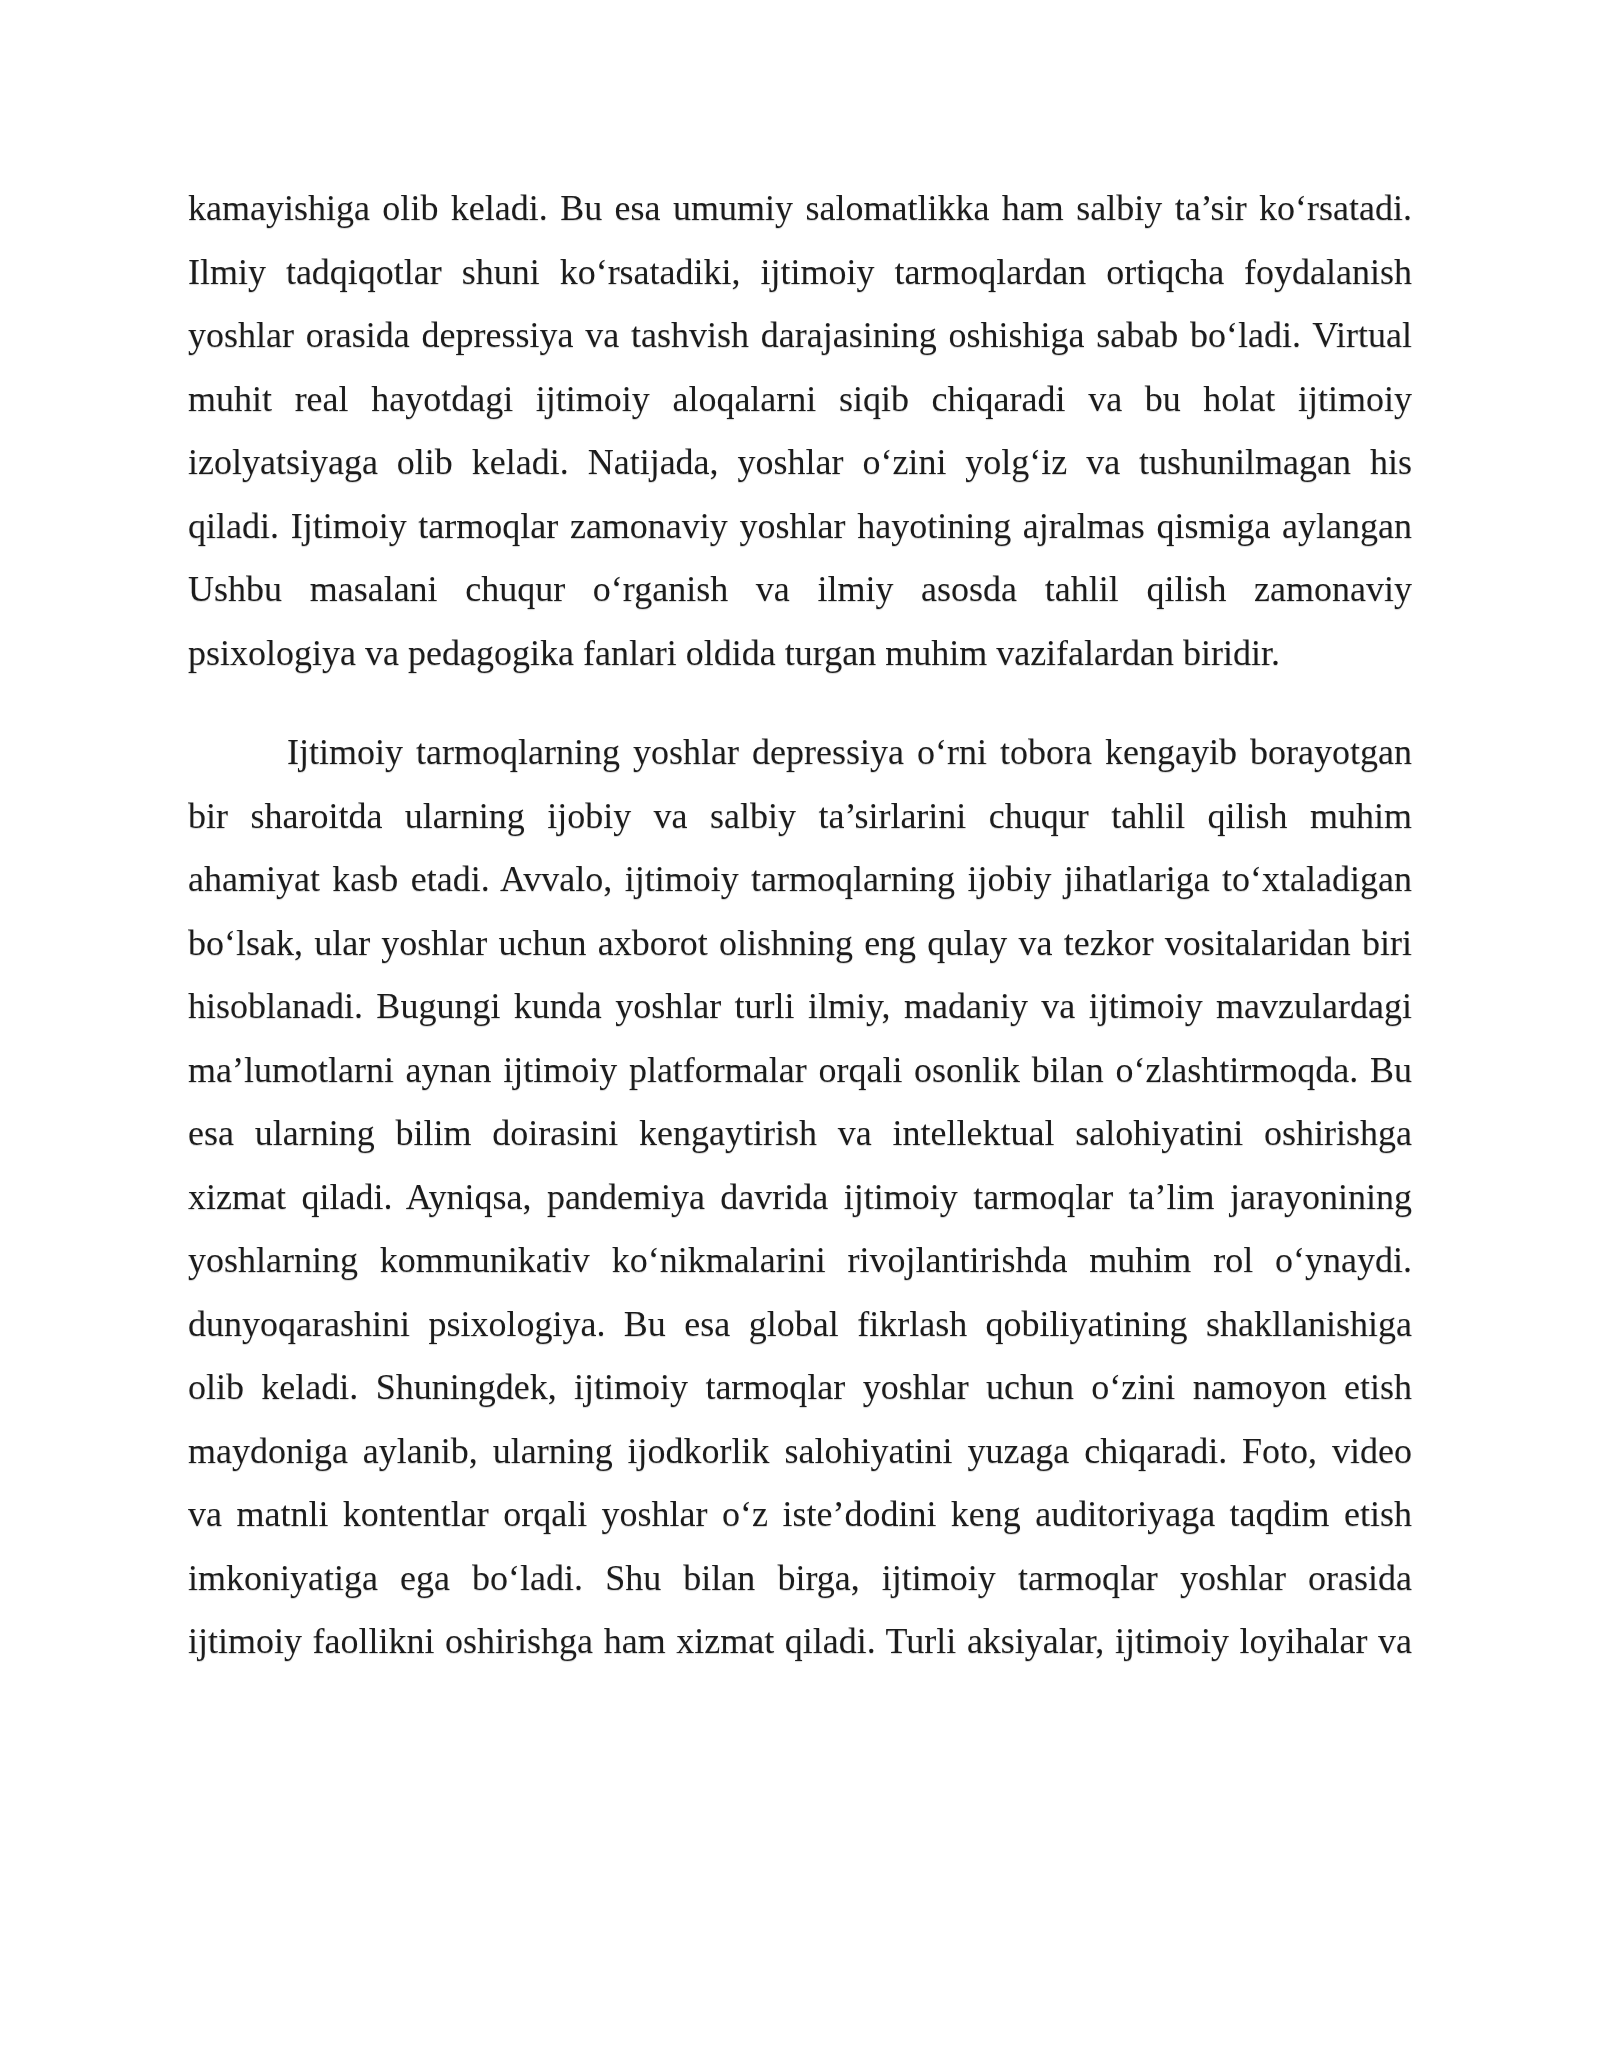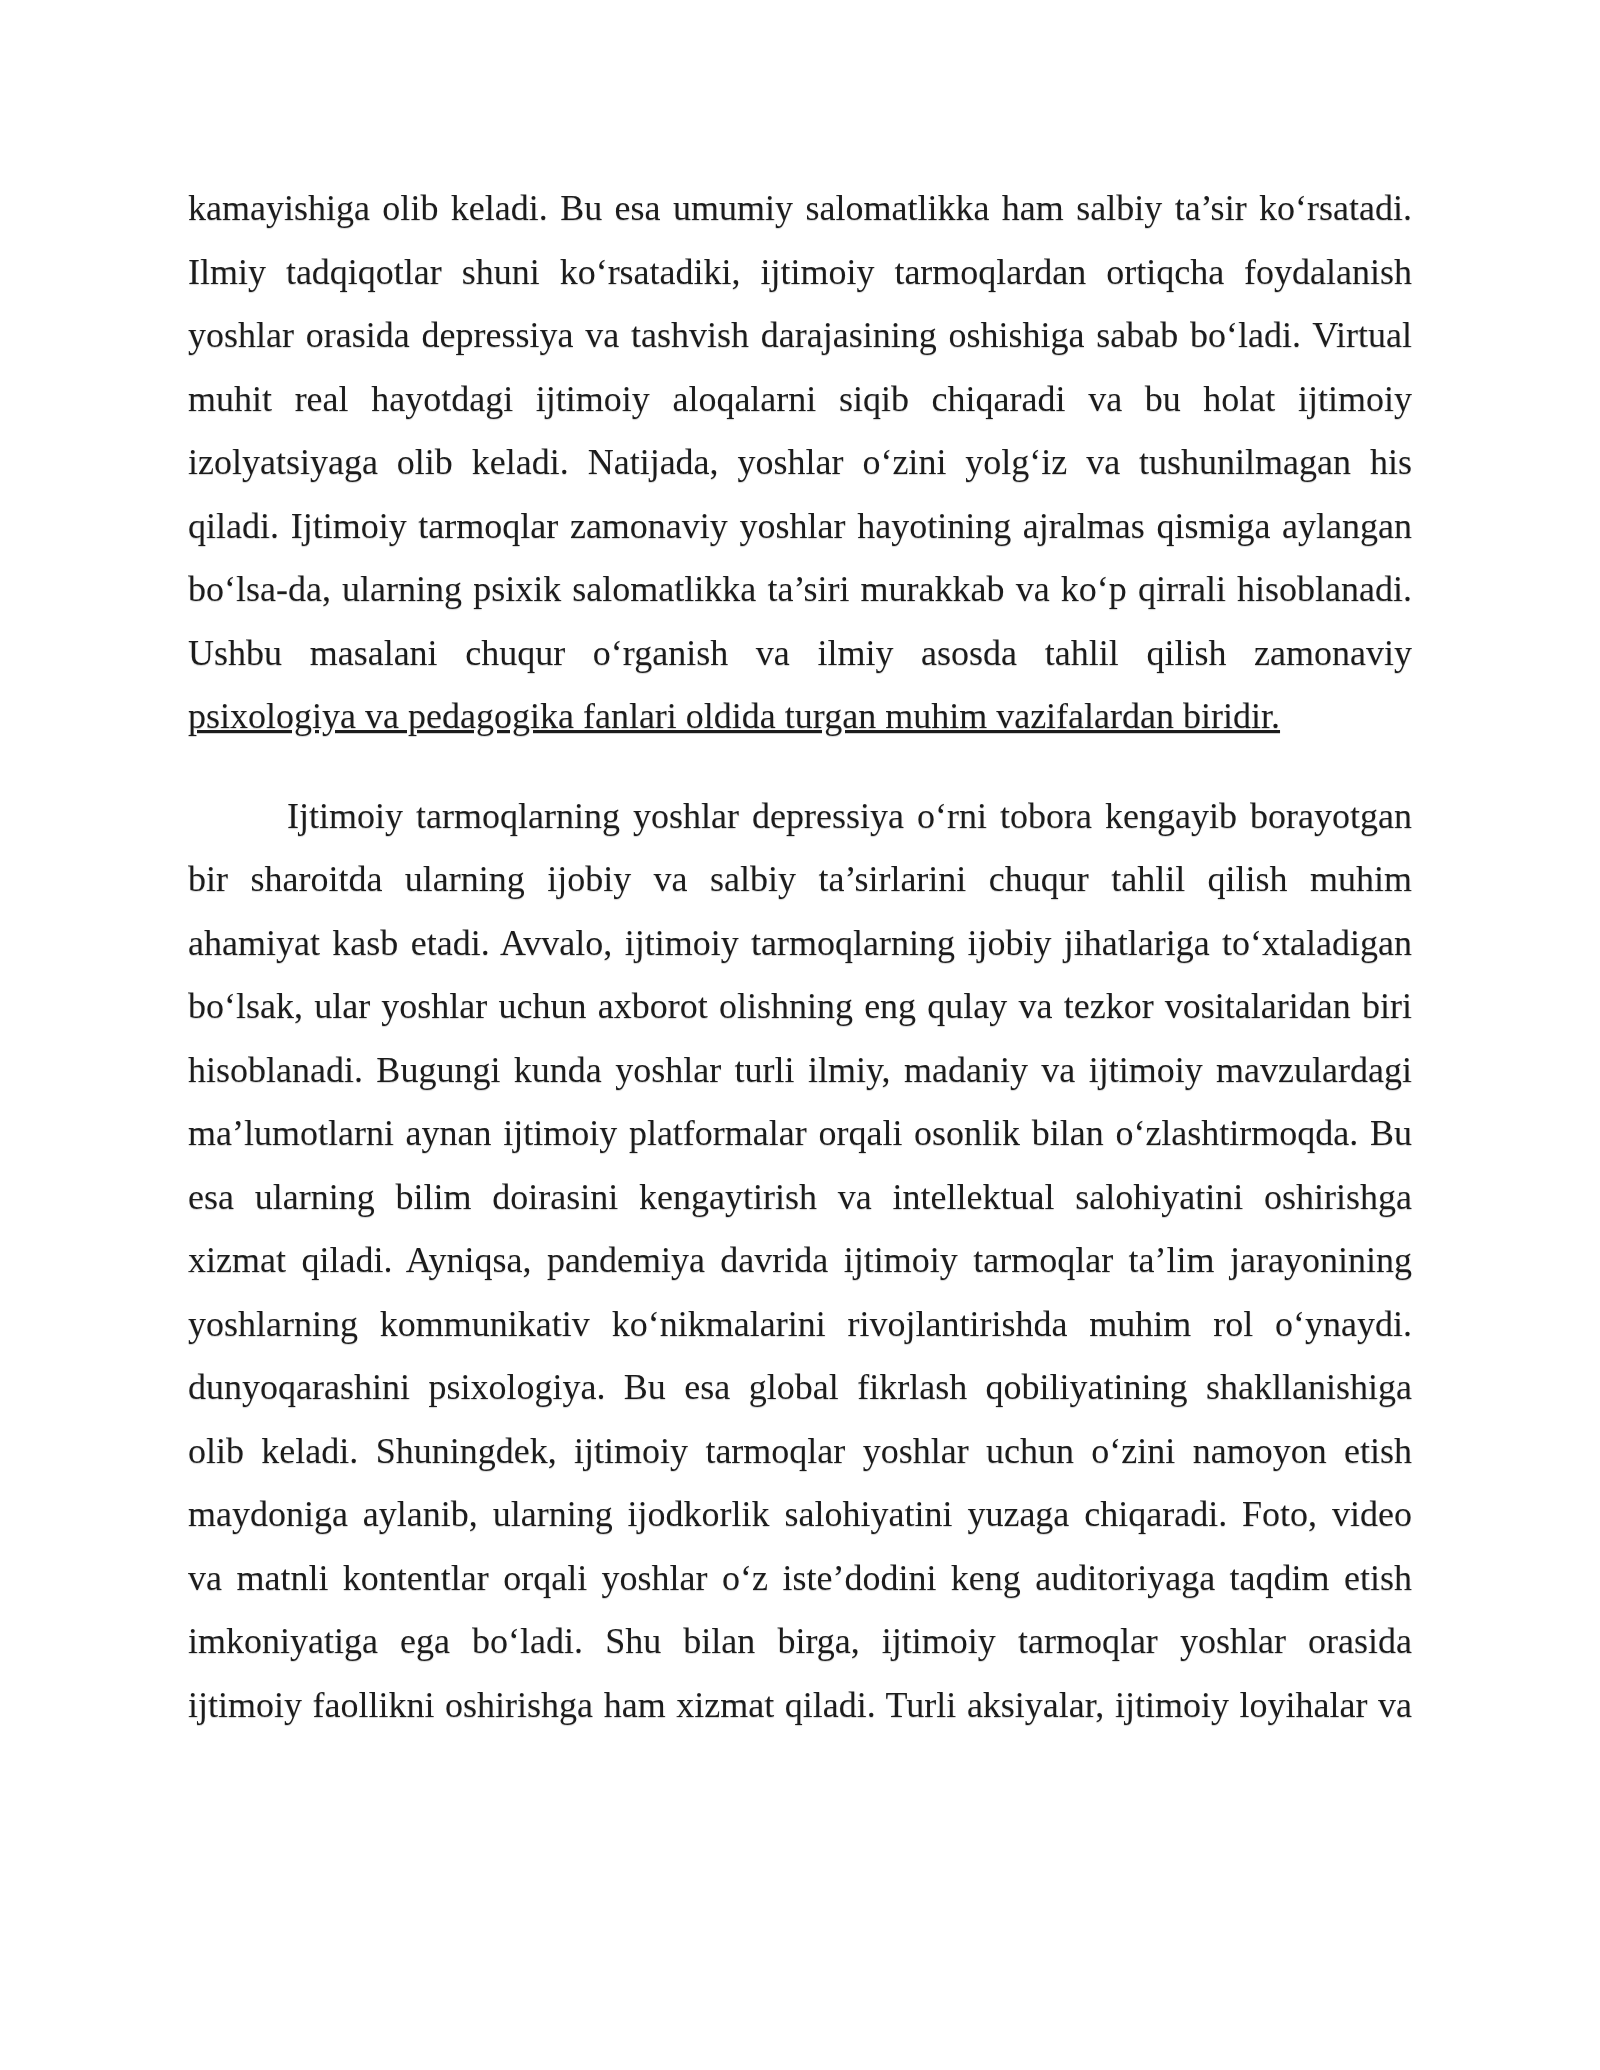--- a/index.html
+++ b/index.html
@@ -38,42 +38,40 @@
   
   .line::after {
     content: "";
     display: inline-block;
     width: 100%;
     height: 0;
   }
   .line.last {
     text-align: right;
     text-align-last: left;
-    text-decoration: underline;
   }
   .line.last::after {
     content: none;
   }
   .para.indent .line:first-child {
     text-indent: 99px;
   }
 </style>
 </head>
 <body>
 
 <div class="page">
   <div id="doc">
       <div class="para">
         <div class="line">kamayishiga olib keladi. Bu esa umumiy salomatlikka ham salbiy ta’sir ko‘rsatadi.</div>
         <div class="line">Ilmiy tadqiqotlar shuni ko‘rsatadiki, ijtimoiy tarmoqlardan ortiqcha foydalanish</div>
         <div class="line">yoshlar orasida depressiya va tashvish darajasining oshishiga sabab bo‘ladi. Virtual</div>
         <div class="line">muhit real hayotdagi ijtimoiy aloqalarni siqib chiqaradi va bu holat ijtimoiy</div>
         <div class="line">izolyatsiyaga olib keladi. Natijada, yoshlar o‘zini yolg‘iz va tushunilmagan his</div>
         <div class="line">qiladi. Ijtimoiy tarmoqlar zamonaviy yoshlar hayotining ajralmas qismiga aylangan</div>
-        <div class="line">bo‘lsa-da, ularning psixik salomatlikka ta’siri murakkab va ko‘p qirrali hisoblanadi.</div>
         <div class="line">Ushbu masalani chuqur o‘rganish va ilmiy asosda tahlil qilish zamonaviy</div>
         <div class="line last">psixologiya va pedagogika fanlari oldida turgan muhim vazifalardan biridir.</div>
       </div>
       <div class="para indent">
         <div class="line">Ijtimoiy tarmoqlarning yoshlar depressiya o‘rni tobora kengayib borayotgan</div>
         <div class="line">bir sharoitda ularning ijobiy va salbiy ta’sirlarini chuqur tahlil qilish muhim</div>
         <div class="line">ahamiyat kasb etadi. Avvalo, ijtimoiy tarmoqlarning ijobiy jihatlariga to‘xtaladigan</div>
         <div class="line">bo‘lsak, ular yoshlar uchun axborot olishning eng qulay va tezkor vositalaridan biri</div>
         <div class="line">hisoblanadi. Bugungi kunda yoshlar turli ilmiy, madaniy va ijtimoiy mavzulardagi</div>
         <div class="line">ma’lumotlarni aynan ijtimoiy platformalar orqali osonlik bilan o‘zlashtirmoqda. Bu</div>

